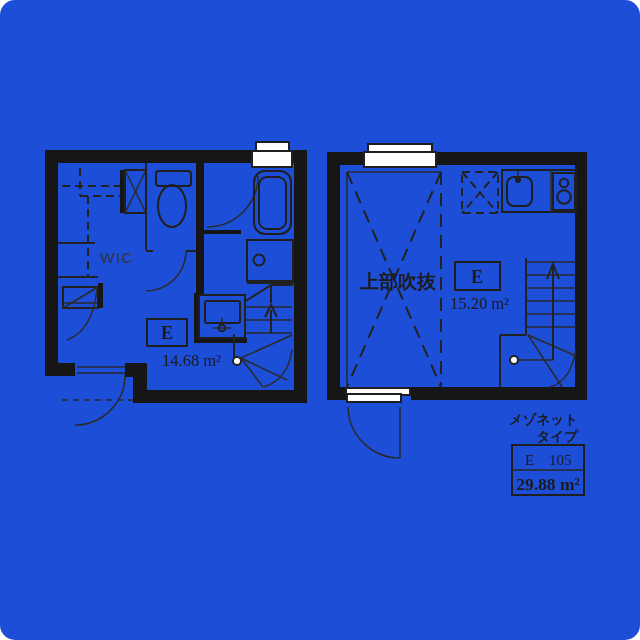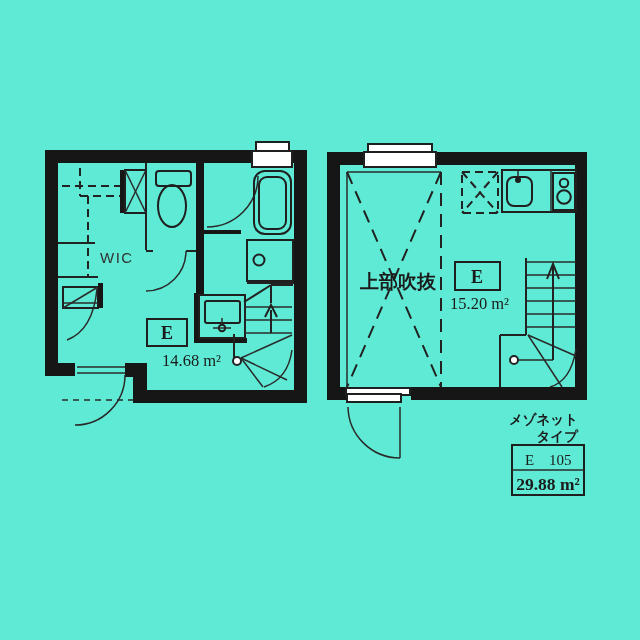--- a/index.html
+++ b/index.html
@@ -1,17 +1,17 @@
 <!DOCTYPE html>
 <html><head>
 <meta charset="utf-8">
 <style>
   html,body{margin:0;padding:0;background:#ffffff;}
-  #canvas{position:relative;width:640px;height:640px;background:#5eead4;overflow:hidden;
-          font-family:"Liberation Serif","DejaVu Serif",serif;}
+  #canvas{position:relative;width:640px;height:640px;background:#1d4ed8;overflow:hidden;
+          font-family:"Liberation Serif","DejaVu Serif",serif;border-radius:15px;}
   svg{position:absolute;left:0;top:0;}
   .wall{fill:#161616;stroke:none;}
   .ln{stroke:#222222;fill:none;stroke-width:2;}
   .thin{stroke:#2a2a2a;fill:none;stroke-width:1.5;}
   .thick{stroke:#161616;fill:none;stroke-width:4;}
   .dash{stroke:#222222;fill:none;stroke-width:2;stroke-dasharray:8 5;}
   .dashlong{stroke:#222222;fill:none;stroke-width:2;stroke-dasharray:13 8;}
   .whitebox{fill:#ffffff;stroke:#1f1f1f;stroke-width:2;}
   .fixture{fill:none;stroke:#1f1f1f;stroke-width:2;}
   text{fill:#1b1b1b;}

